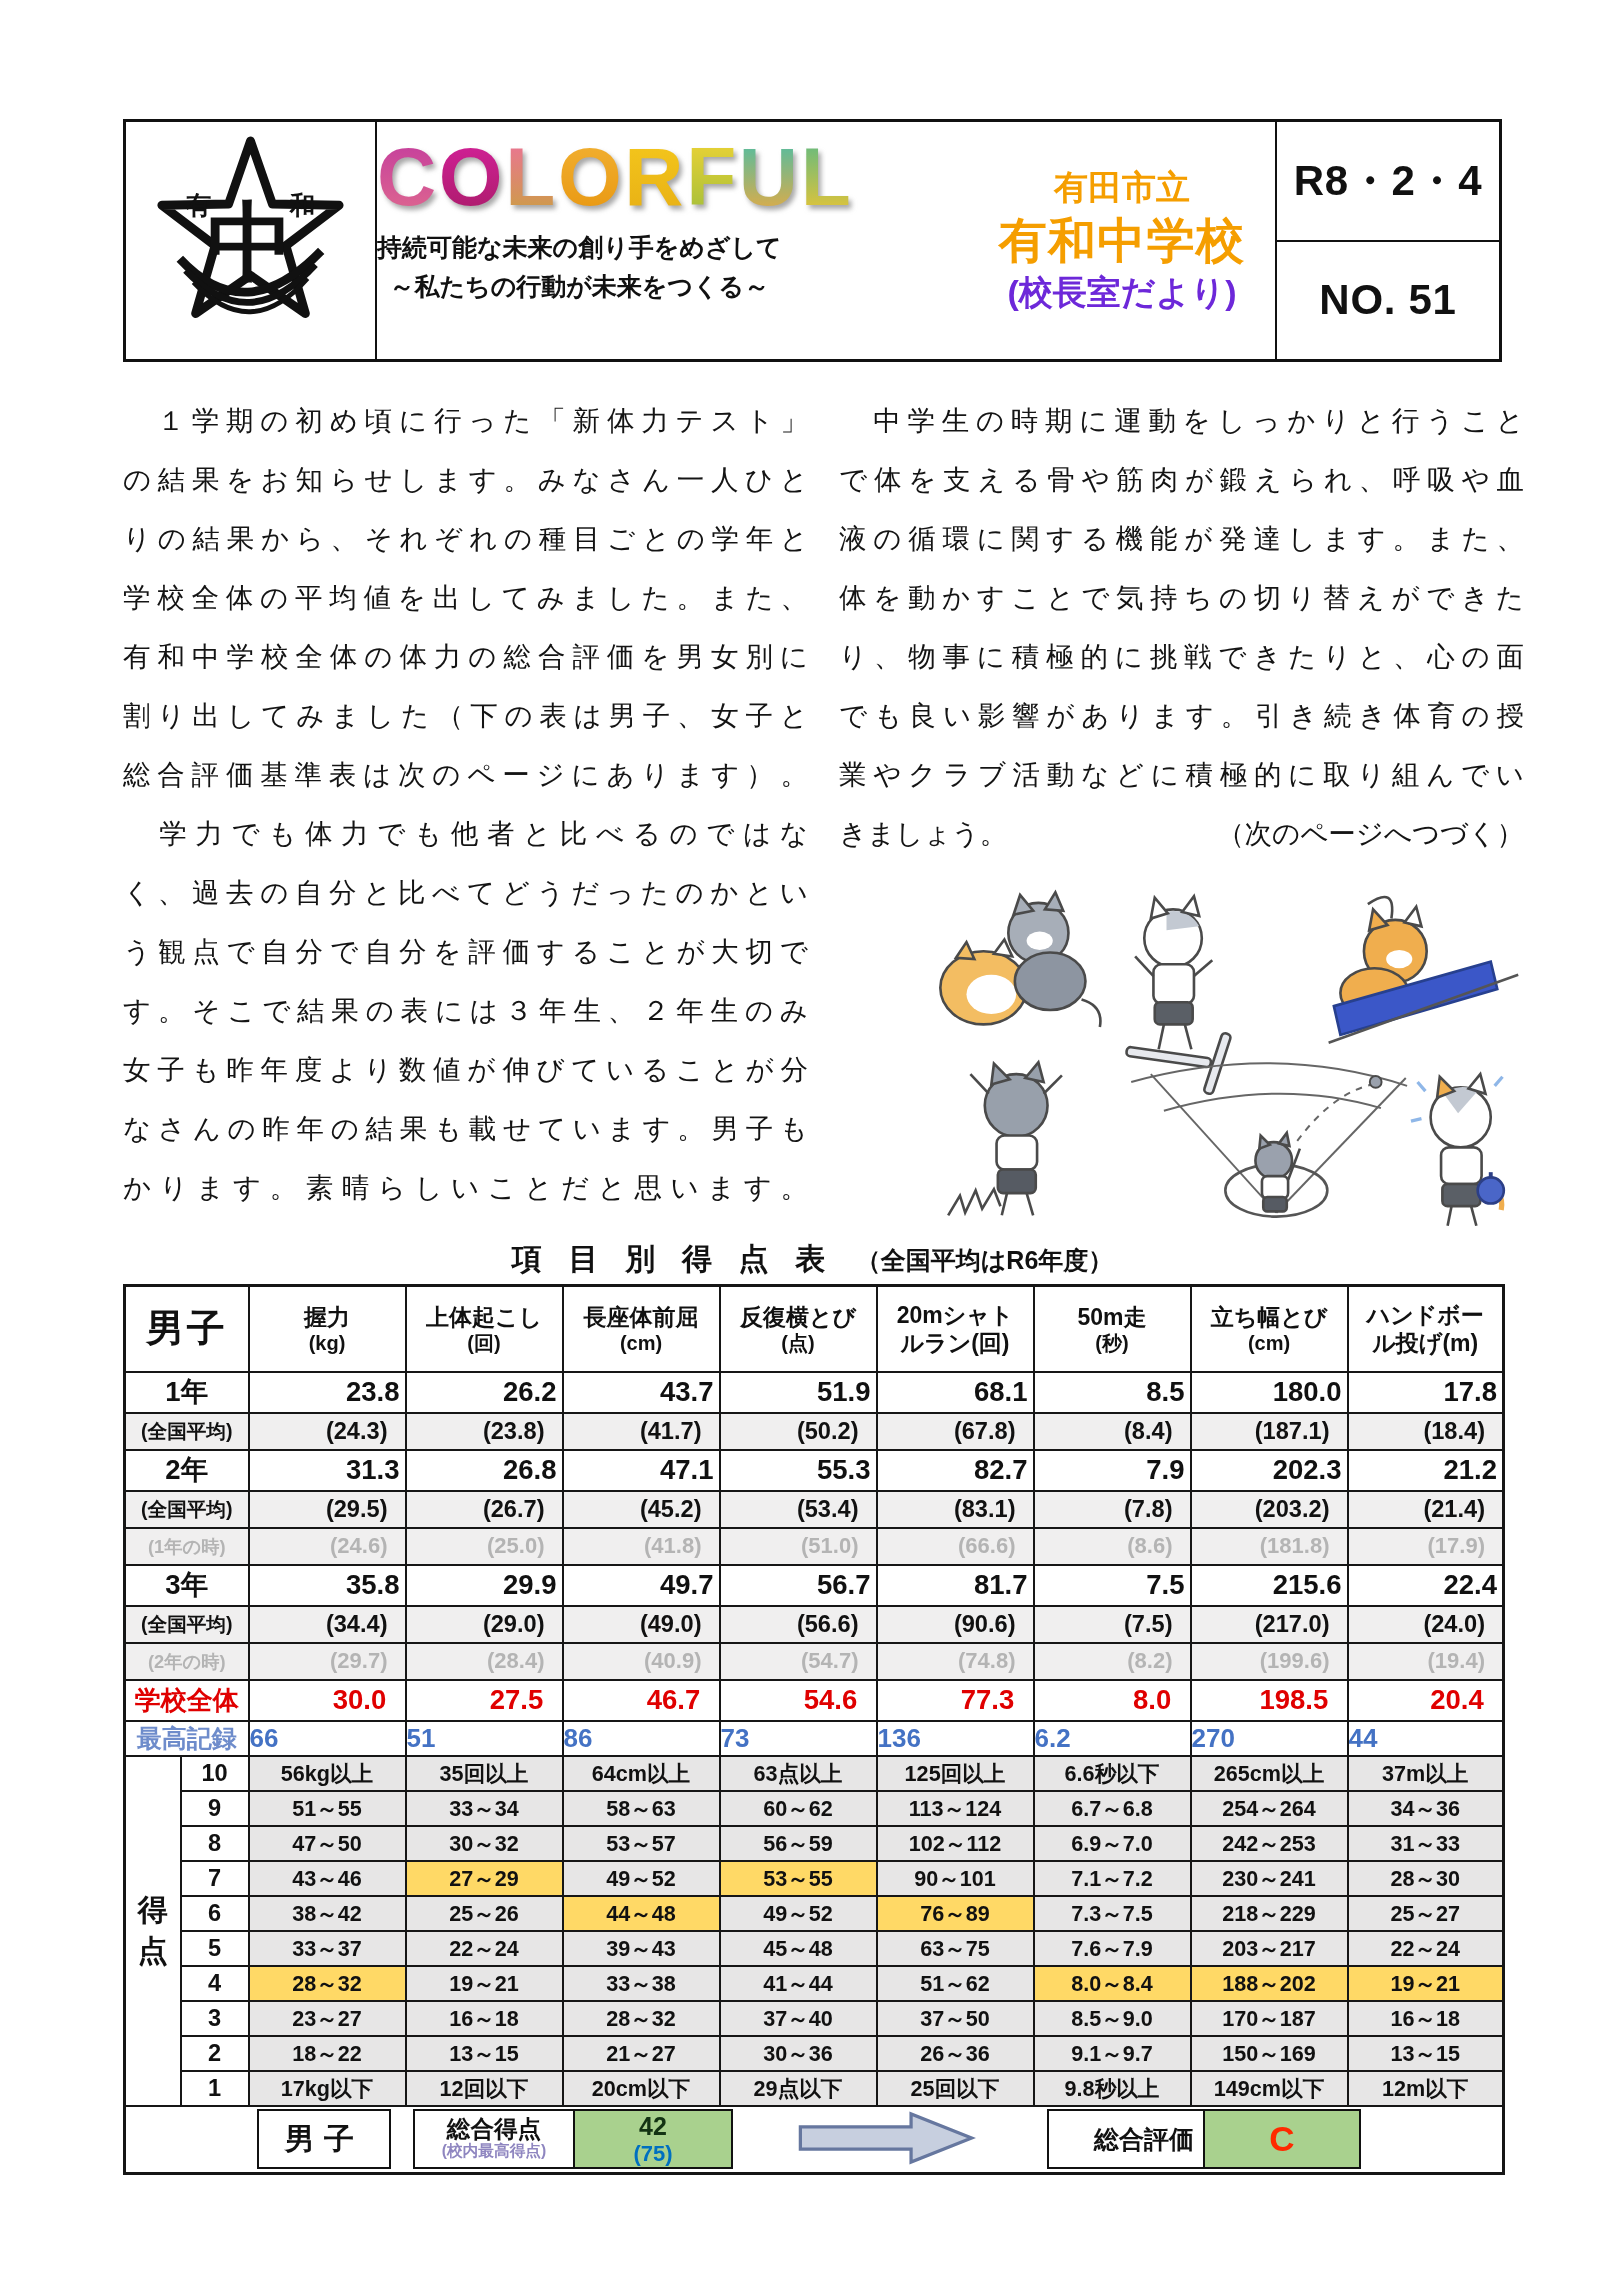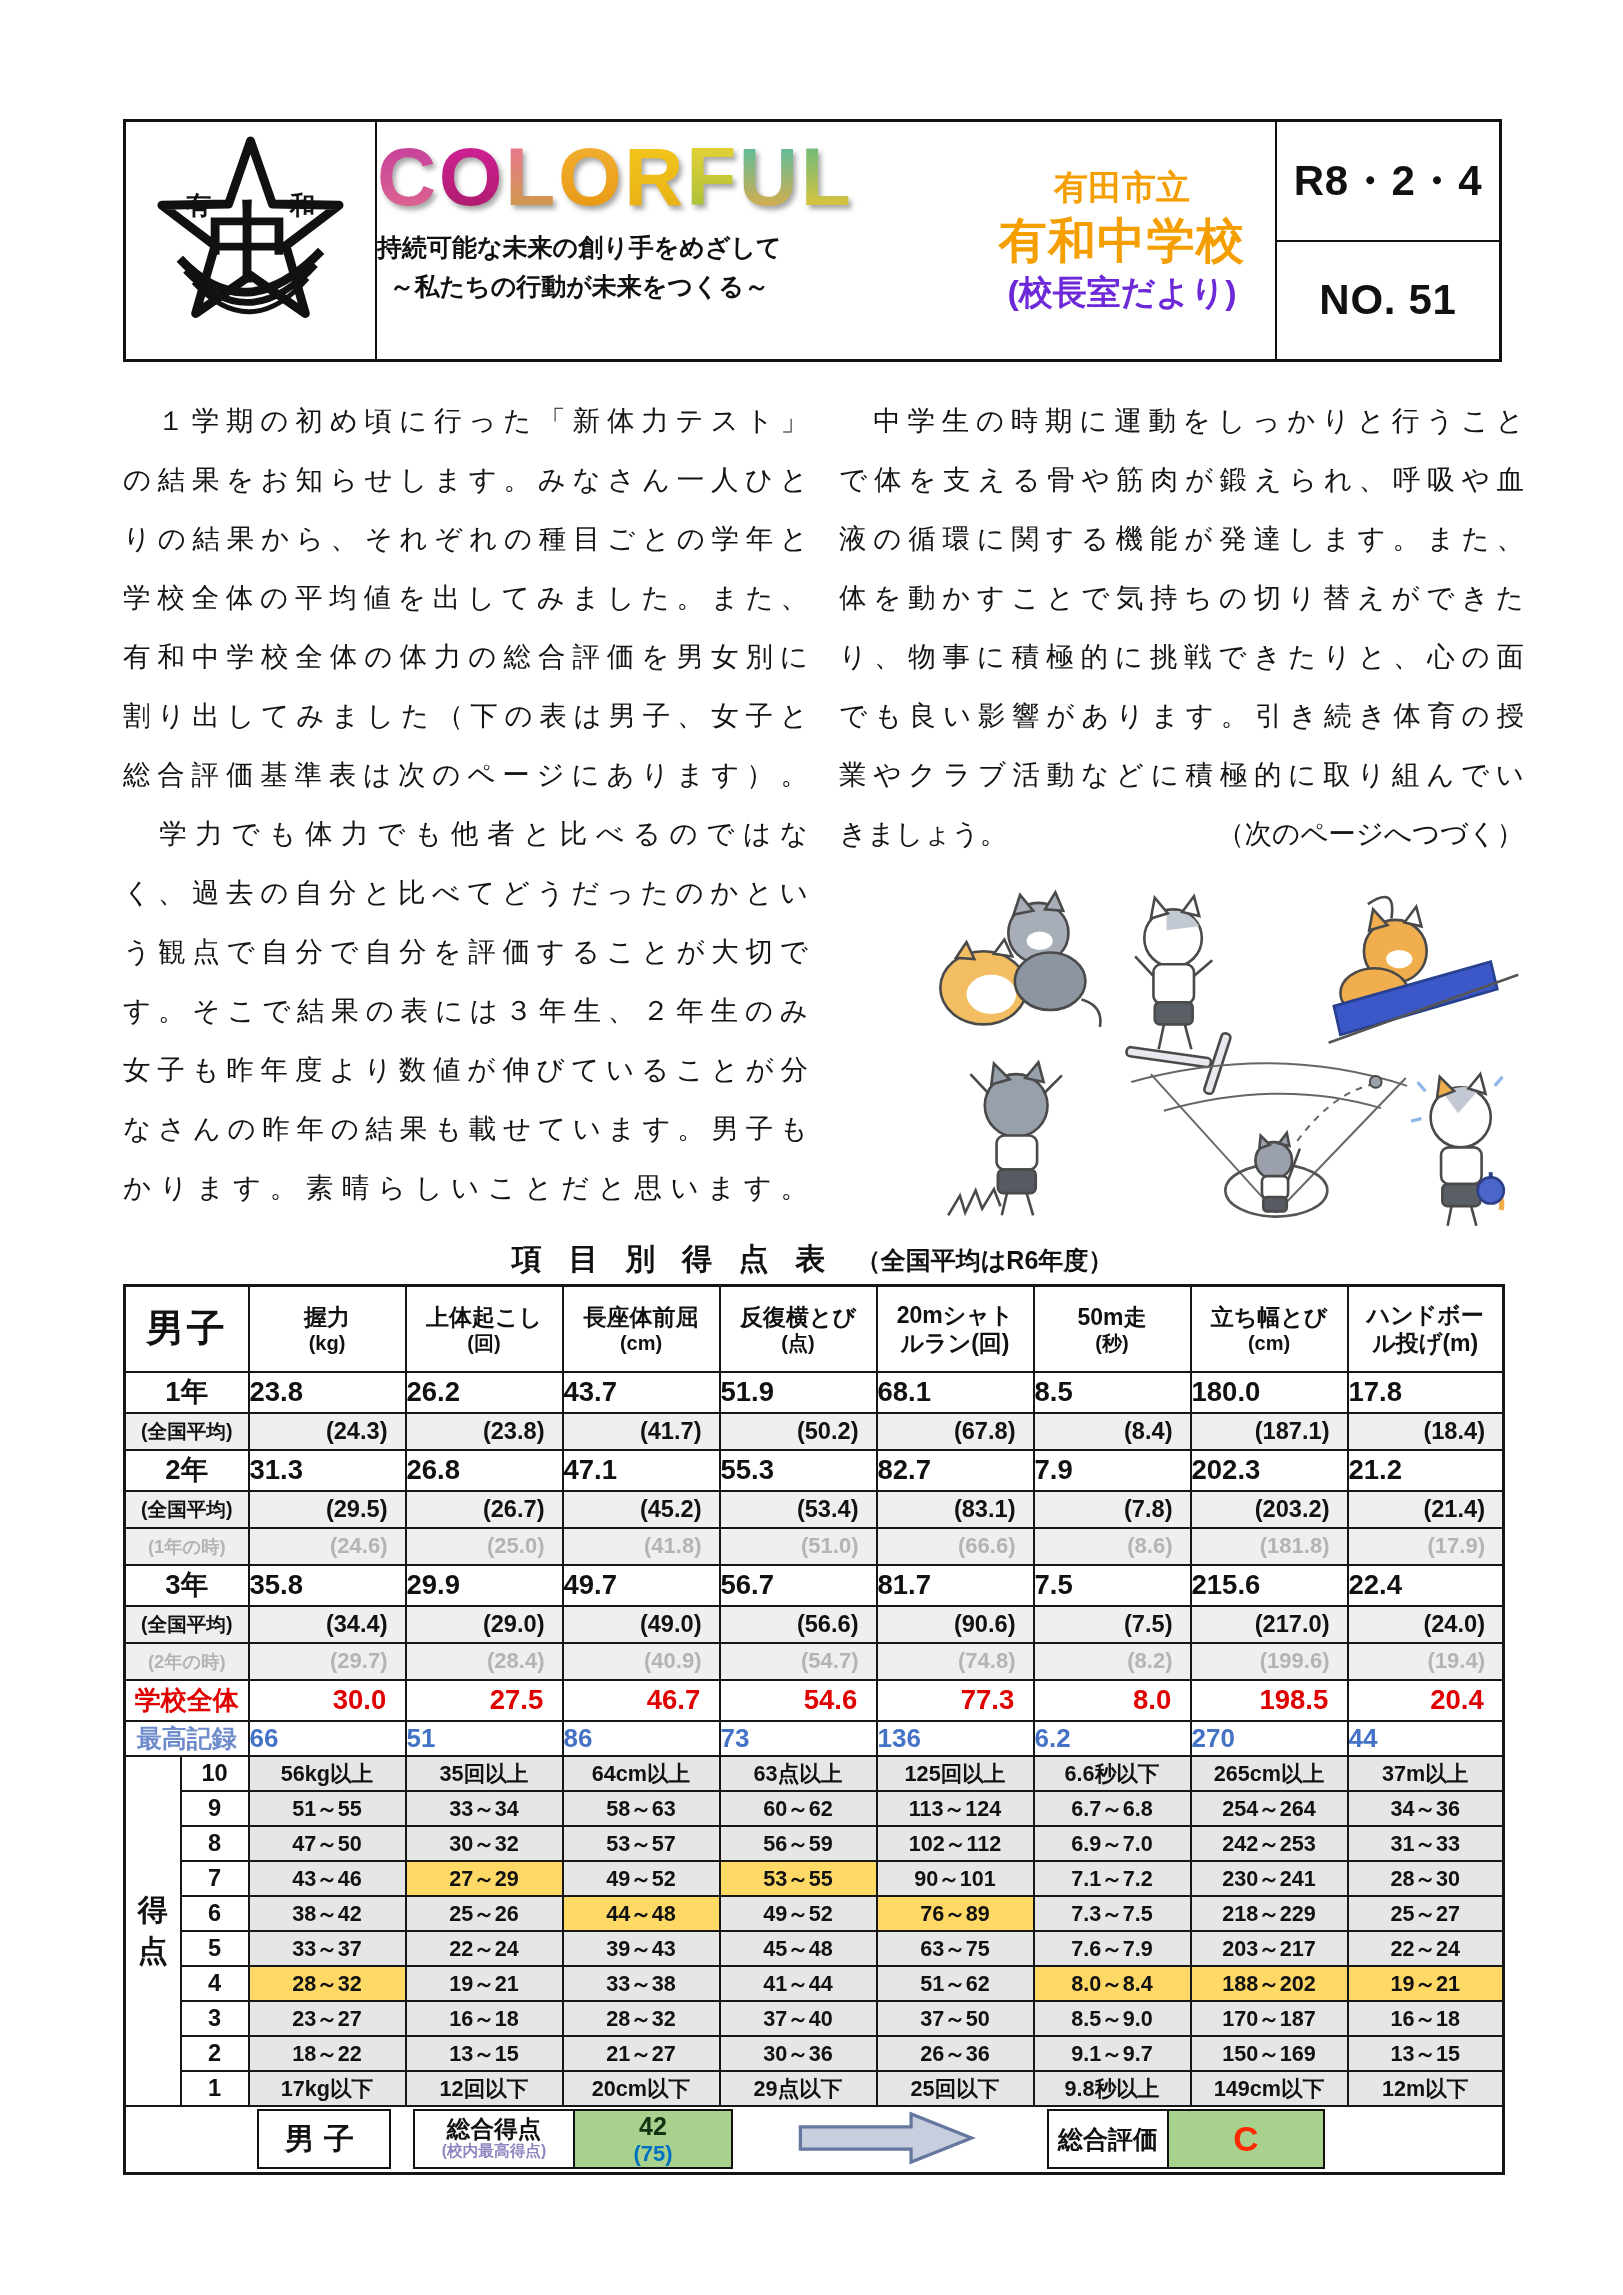--- a/index.html
+++ b/index.html
@@ -38,21 +38,21 @@
   .tbl-title .main{font-size:30px;letter-spacing:9.2px;}
   .tbl-title .note{font-size:25px;letter-spacing:0;margin-left:18.3px;}
   
   .score-table{position:absolute;left:123px;top:1284px;width:1379px;border-collapse:collapse;
                table-layout:fixed;border:3.9px solid #161616;background:#fff;}
   .score-table th,.score-table td{border:2px solid #161616;padding:0;box-sizing:border-box;overflow:hidden;}
   .score-table th{font-weight:bold;text-align:center;}
   th.corner{font-size:38px;letter-spacing:2.6px;}
   th.col-h{font-size:23px;line-height:1.22;}
   th.col-h .u{font-size:20px;font-weight:bold;}
-  tr.r-year td{font-size:27.5px;font-weight:600;padding-right:12px;}
+  tr.r-year td{font-size:27.5px;font-weight:600;text-align:right;padding-right:5px;}
   tr.r-year th{font-size:27.5px;}
   tr.r-avg{background:#f0efef;}
   tr.r-avg th{font-size:19.6px;font-weight:600;}
   tr.r-avg td{font-size:23.6px;font-weight:600;text-align:right;padding-right:17px;}
   tr.r-prev{background:#f0efef;color:#b4b4b4;}
   tr.r-prev th{font-size:18.3px;font-weight:600;color:#b4b4b4;}
   tr.r-prev td{font-size:22px;font-weight:600;text-align:right;padding-right:17px;}
   tr.r-school{color:#E00000;}
   tr.r-school th{font-size:26px;color:#E00000;background:#fff;border-radius:9px;}
   tr.r-school td{font-size:27.5px;font-weight:bold;text-align:right;padding-right:18.3px;}
@@ -72,21 +72,21 @@
   .sum-score{margin-left:22px;display:flex;height:60px;border:2.6px solid #111;box-sizing:border-box;}
   .sum-score-label{width:158px;display:flex;flex-direction:column;align-items:center;justify-content:center;background:#fff;}
   .sum-score-label .t1{font-size:23.6px;font-weight:bold;line-height:1.05;}
   .sum-score-label .t2{font-size:15.7px;font-weight:bold;color:#8F86C0;line-height:1.2;}
   .sum-score-val{width:156px;background:#A9D18E;border-left:2px solid #111;
                  display:flex;flex-direction:column;align-items:center;justify-content:center;line-height:1.15;}
   .sum-score-val .v1{font-size:25px;font-weight:bold;color:#133313;}
   .sum-score-val .v2{font-size:22px;font-weight:bold;color:#0070C0;}
   .sum-arrow{margin-left:63px;}
   .sum-eval{margin-left:71px;display:flex;height:60px;border:2.6px solid #111;box-sizing:border-box;}
-  .sum-eval-label{width:118px;display:flex;align-items:center;justify-content:center;font-size:25px;font-weight:bold;background:#fff;}
+  .sum-eval-label{width:118px;display:flex;align-items:center;justify-content:center;font-size:25px;font-weight:bold;background:#fff;padding-left:36px;}
   .sum-grade{width:154px;background:#A9D18E;border-left:2px solid #111;display:flex;align-items:center;justify-content:center;
              font-size:35px;font-weight:bold;color:#FF2A00;}
 </style>
 </head>
 <body>
 
 <div class="page">
 
   <div class="masthead">
     <div class="logo-cell">

